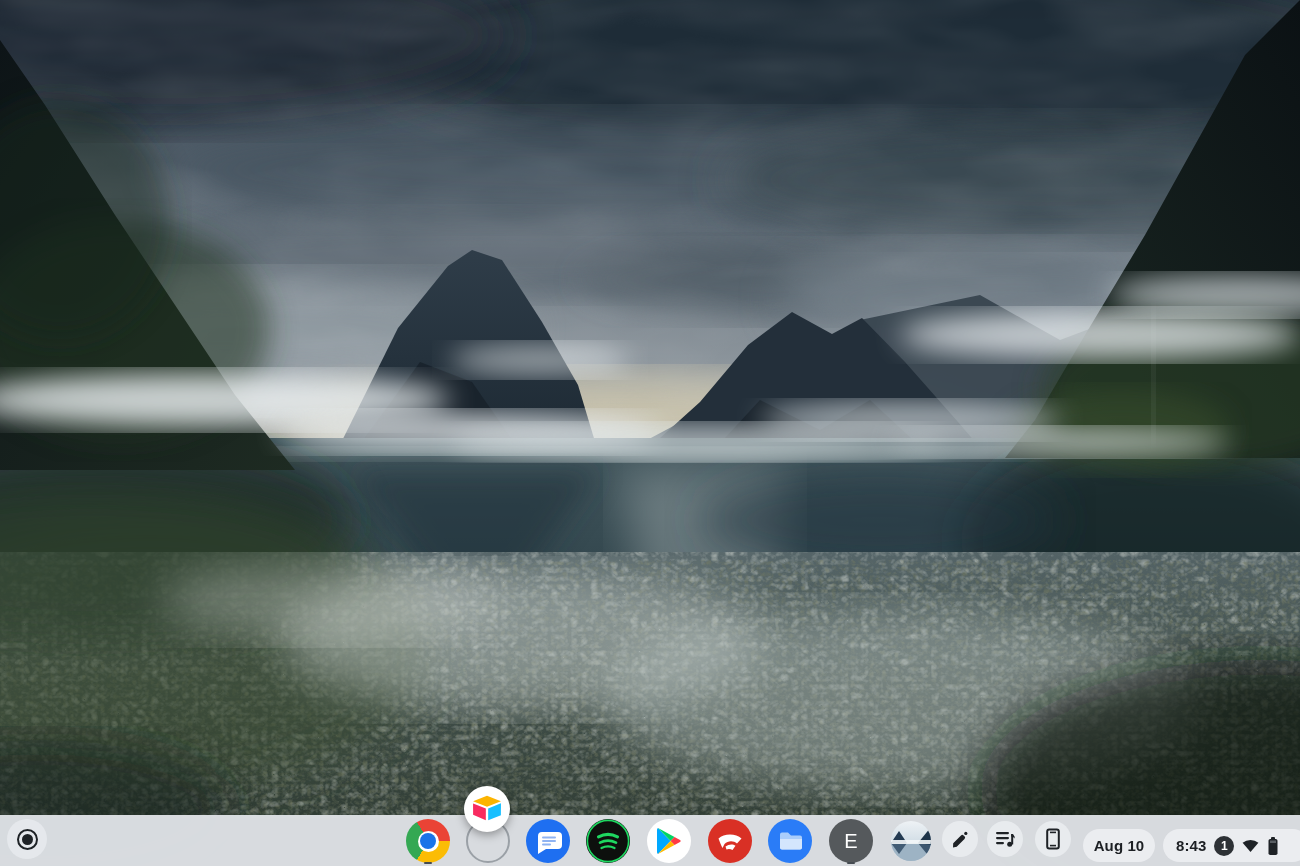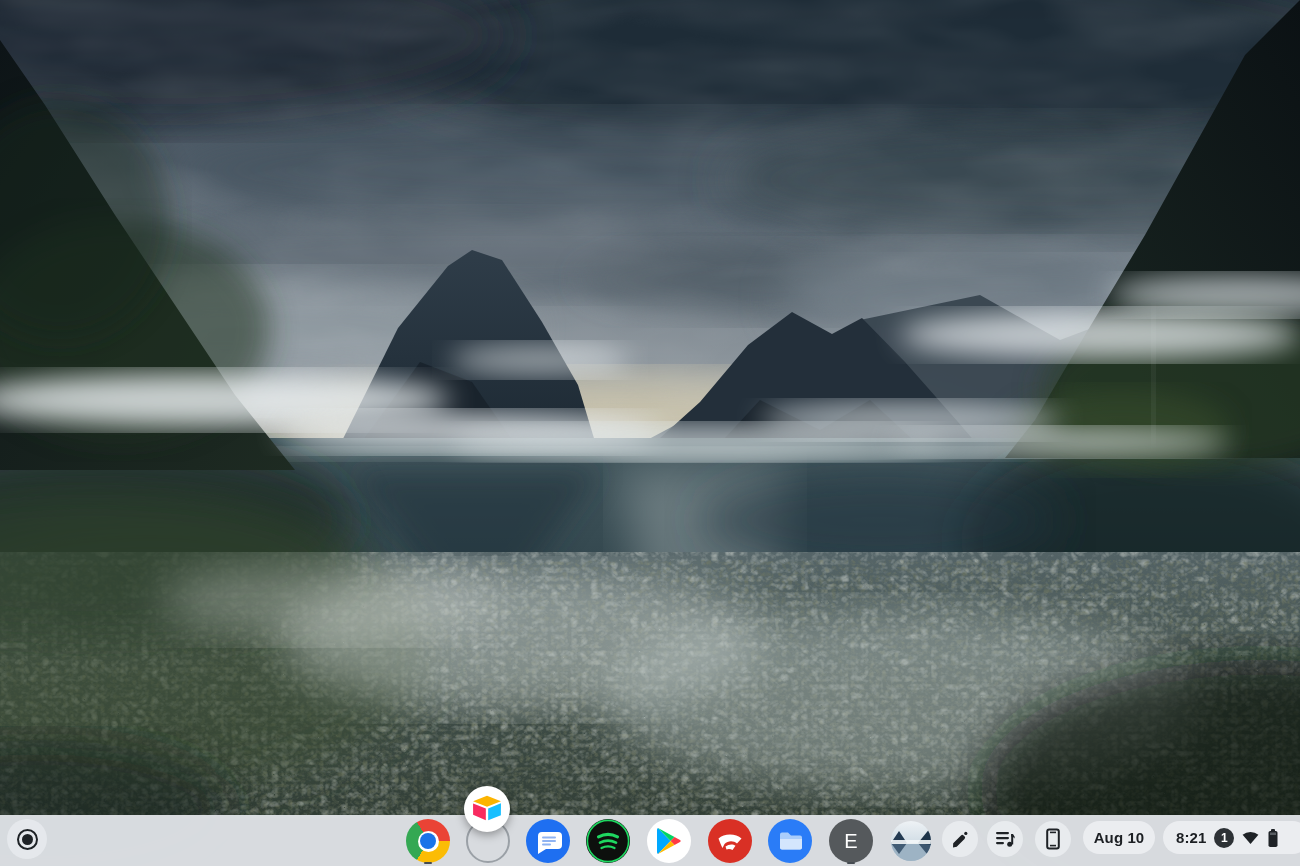--- a/index.html
+++ b/index.html
@@ -58,21 +58,21 @@
     position:absolute;left:50%;top:50%;width:16px;height:16px;margin:-8px 0 0 -8px;
     border-radius:50%;background:#1a73e8;
   }
 
   .tray-btn{
     position:absolute;top:6px;width:36px;height:36px;border-radius:50%;
     background:rgba(238,240,243,0.75);display:flex;align-items:center;justify-content:center;
     cursor:pointer;
   }
   .pill{
-    position:absolute;top:6px;height:33px;border-radius:17px;
+    position:absolute;top:14px;height:33px;border-radius:17px;
     background:rgba(238,240,243,0.85);display:flex;align-items:center;cursor:pointer;
     color:#1c1f23;font-size:15px;font-weight:600;letter-spacing:0.1px;text-align:center;
   }
   .date-pill{left:1083px;width:72px;justify-content:center;}
   .time-pill{left:1163px;width:146px;padding-left:13px;gap:8px;box-sizing:border-box;}
   .notif-badge{
     width:20px;height:20px;border-radius:50%;background:#2d3135;color:#fff;
     font-size:12px;font-weight:700;display:flex;align-items:center;justify-content:center;
   }
   .e-letter{color:#fff;font-size:20px;font-weight:400;}
@@ -320,21 +320,21 @@
       <rect x="6" y="3.6" width="6" height="1.6" fill="#1e2226"></rect>
       <rect x="6" y="16.8" width="6" height="1.6" fill="#1e2226"></rect>
     </svg>
   </div>
 
   <div class="pill date-pill">
     <span>Aug 10</span>
   </div>
 
   <div class="pill time-pill">
-    <span>8:21</span>
+    <span>8:43</span>
     <span class="notif-badge">
       <span>1</span>
     </span>
     <svg width="17" height="14" viewBox="0 0 17 14">
       <path d="M8.5,13 L0.6,3.8 A12.6,12.6 0 0 1 16.4,3.8 Z" fill="#1e2226"></path>
     </svg>
     <svg width="12" height="20" viewBox="0 0 12 20">
       <rect x="4" y="1" width="4" height="3" rx="1" fill="#1e2226"></rect>
       <rect x="1.5" y="3" width="9" height="16" rx="1.8" fill="#1e2226"></rect>
       <rect x="3" y="4.5" width="6" height="2.5" fill="#585d62"></rect>

